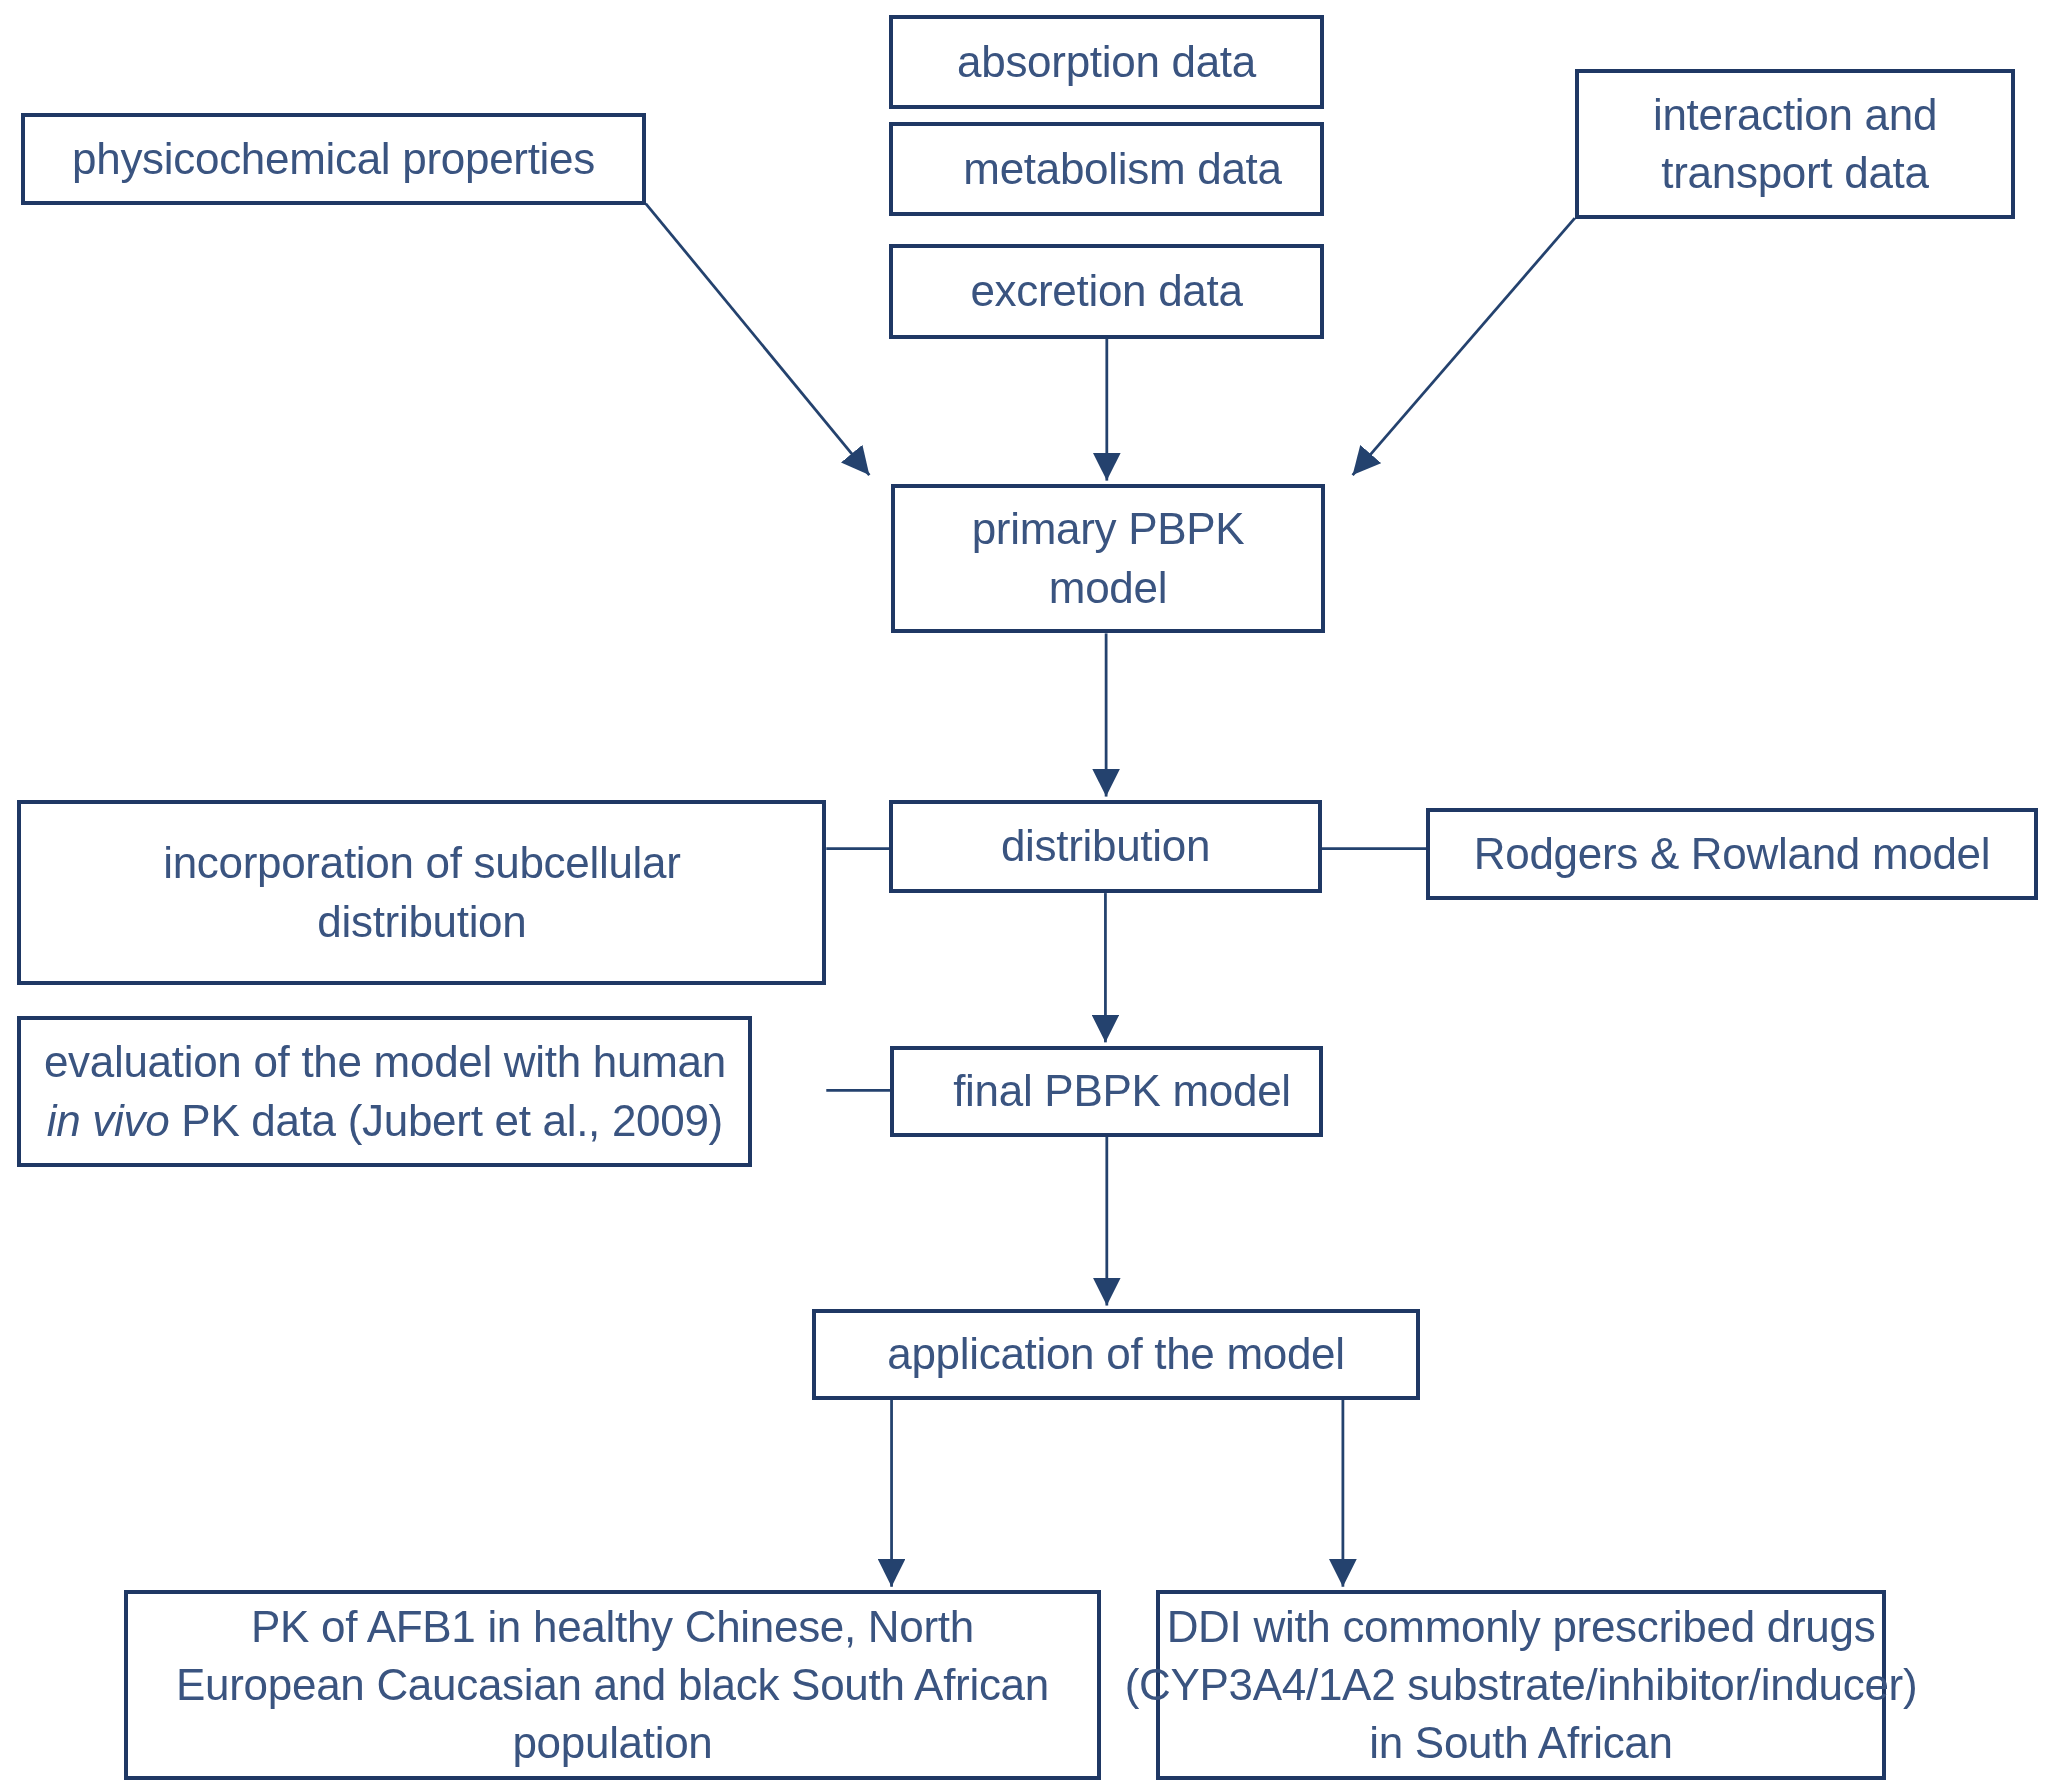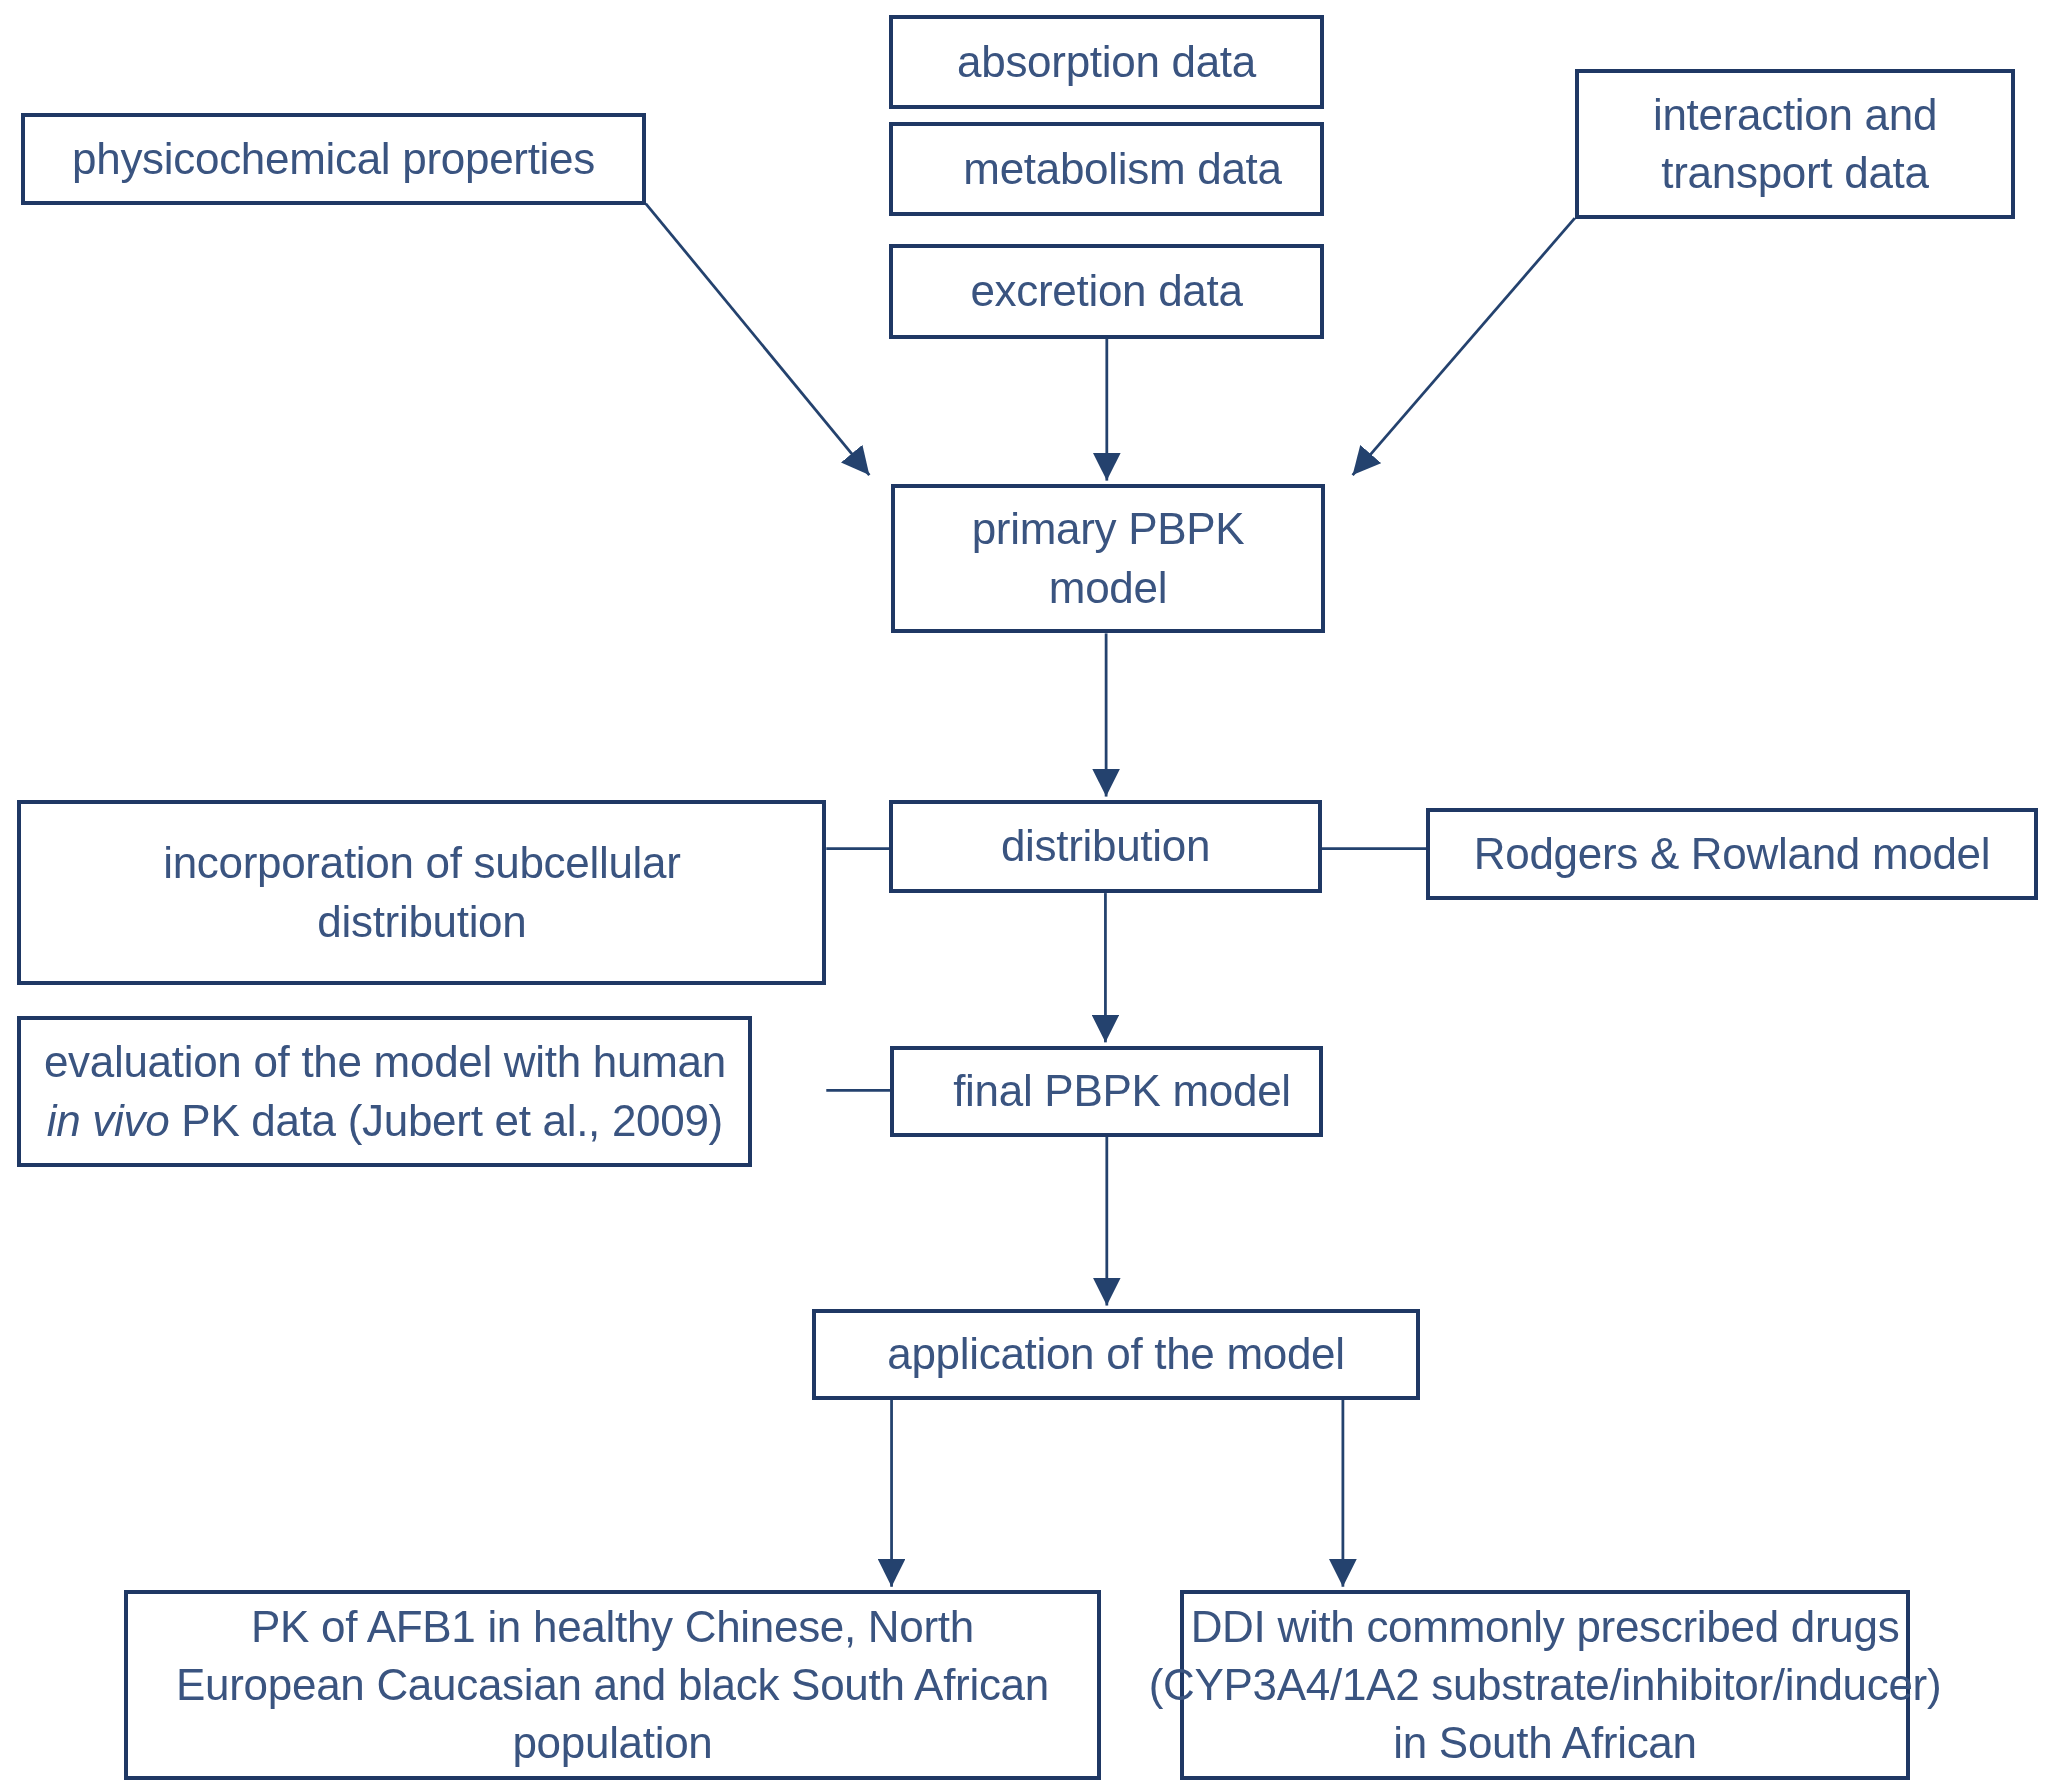--- a/index.html
+++ b/index.html
@@ -145,21 +145,21 @@
   </div>
 
   <div class="box" style="left:124px; top:1590px; width:977px; height:190px;">
     <div class="lbl">
       <span>PK of AFB1 in healthy Chinese, North</span>
       <span>European Caucasian and black South African</span>
       <span>population</span>
     </div>
   </div>
 
-  <div class="box" style="left:1180px; top:1590px; width:730px; height:190px;">
+  <div class="box" style="left:1156px; top:1590px; width:730px; height:190px;">
     <div class="lbl">
       <span>DDI with commonly prescribed drugs</span>
       <span>(CYP3A4/1A2 substrate/inhibitor/inducer)</span>
       <span>in South African</span>
     </div>
   </div>
 
 </div>
 
 

